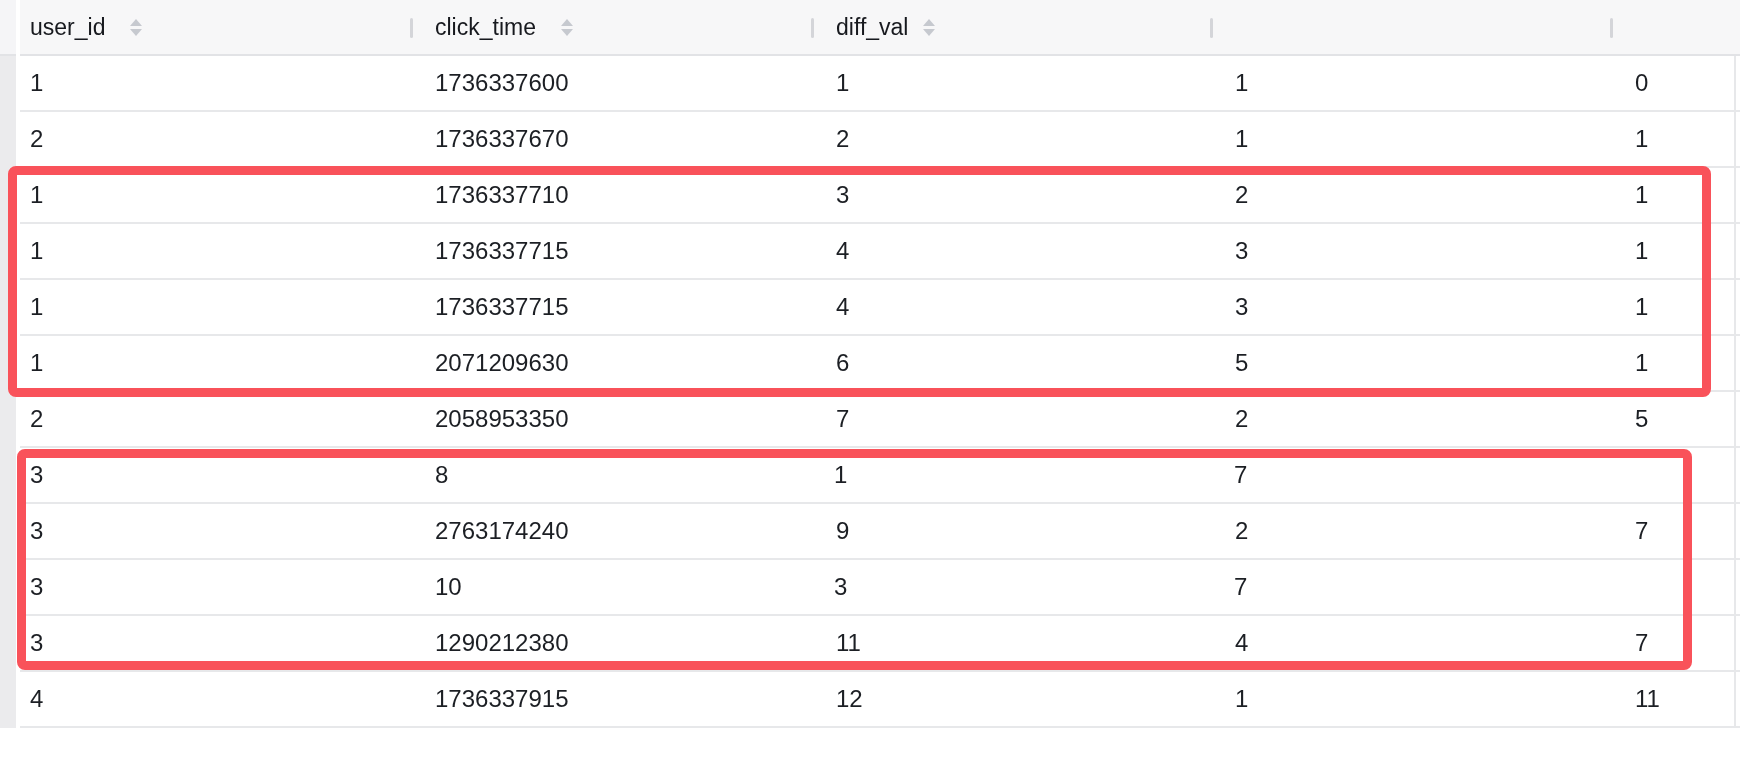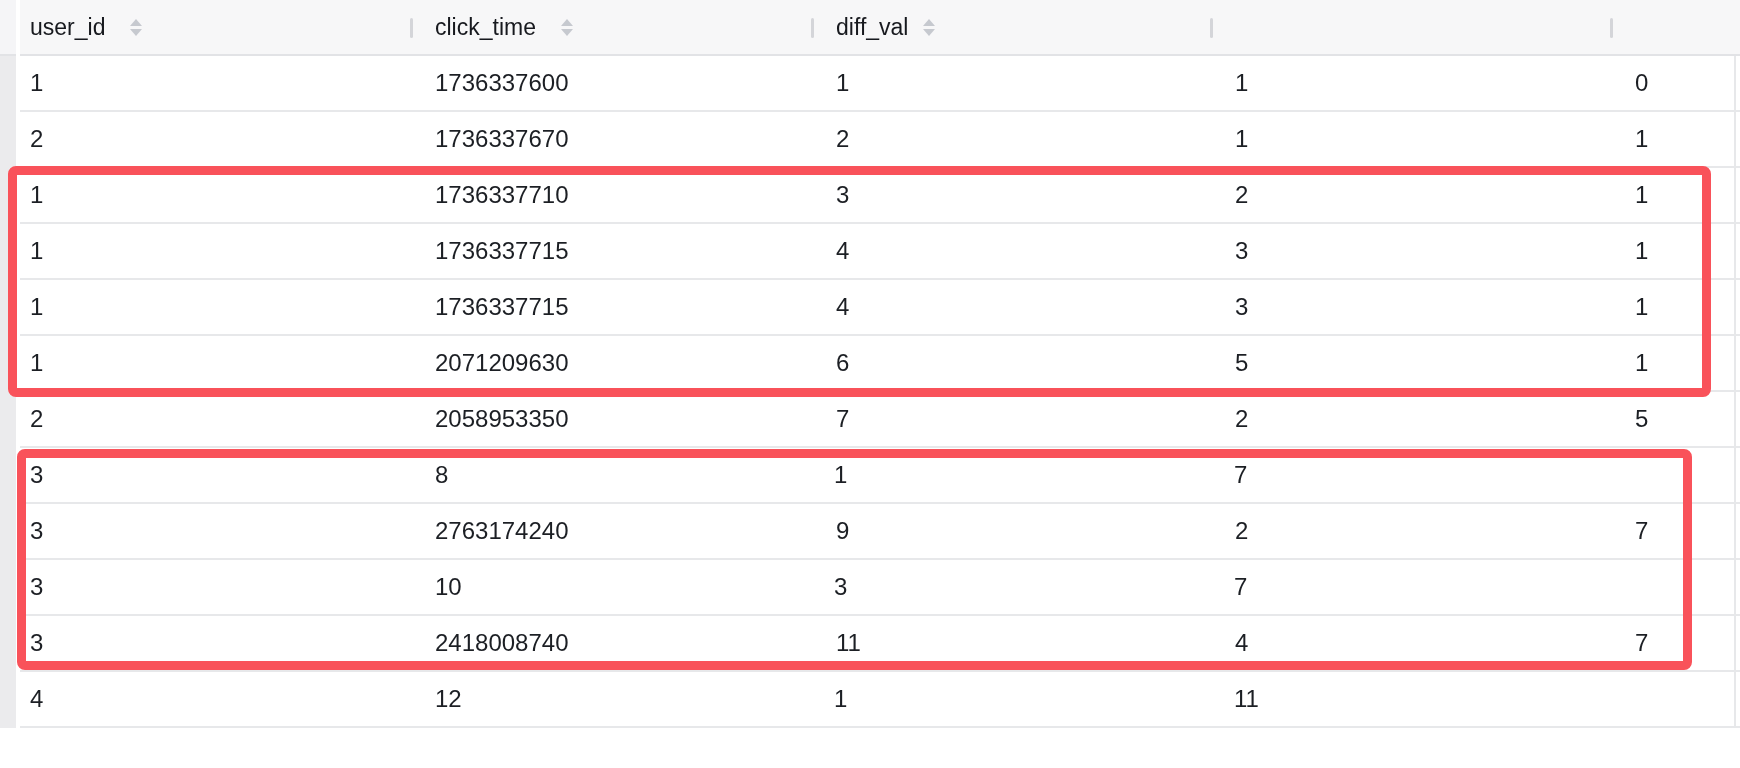--- a/index.html
+++ b/index.html
@@ -157,27 +157,28 @@
           <div class="cell c4">7</div>
         </div>
         <div class="row">
           <div class="cell c0">3</div>
           <div class="cell c2">10</div>
           <div class="cell c3">3</div>
           <div class="cell c4">7</div>
         </div>
         <div class="row">
           <div class="cell c0">3</div>
-          <div class="cell c1">2418008740</div>
+          <div class="cell c1">1290212380</div>
           <div class="cell c2">11</div>
           <div class="cell c3">4</div>
           <div class="cell c4">7</div>
         </div>
         <div class="row">
           <div class="cell c0">4</div>
+          <div class="cell c1">1736337915</div>
           <div class="cell c2">12</div>
           <div class="cell c3">1</div>
           <div class="cell c4">11</div>
         </div>
       </div>
   </div>
 
   <div class="gutter"></div>
   <div class="gutter-header"></div>
   <div class="right-edge"></div>

